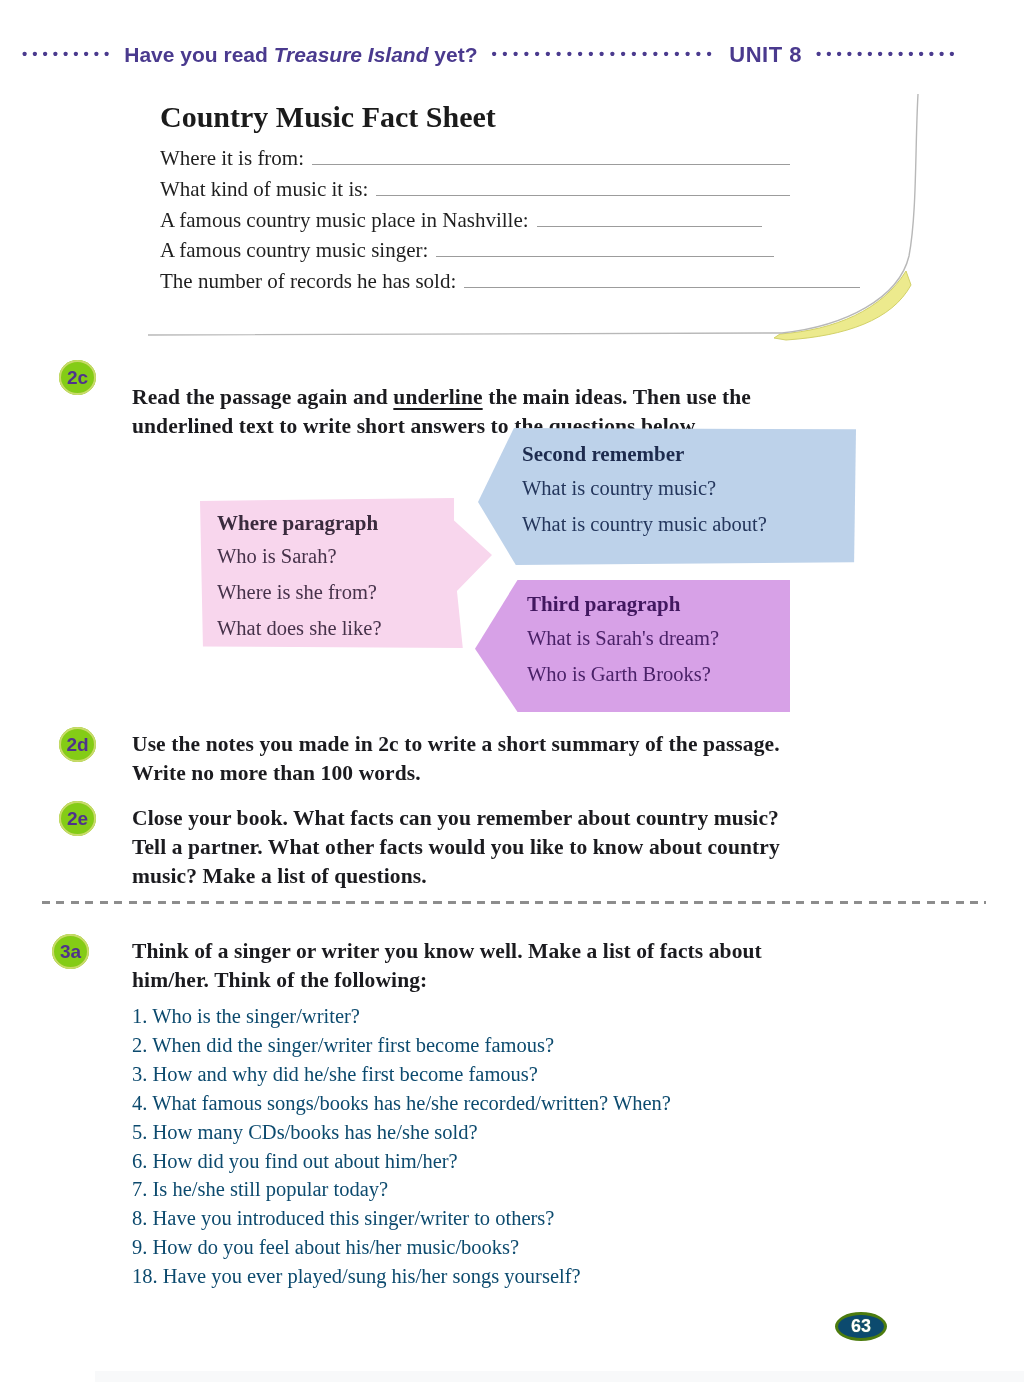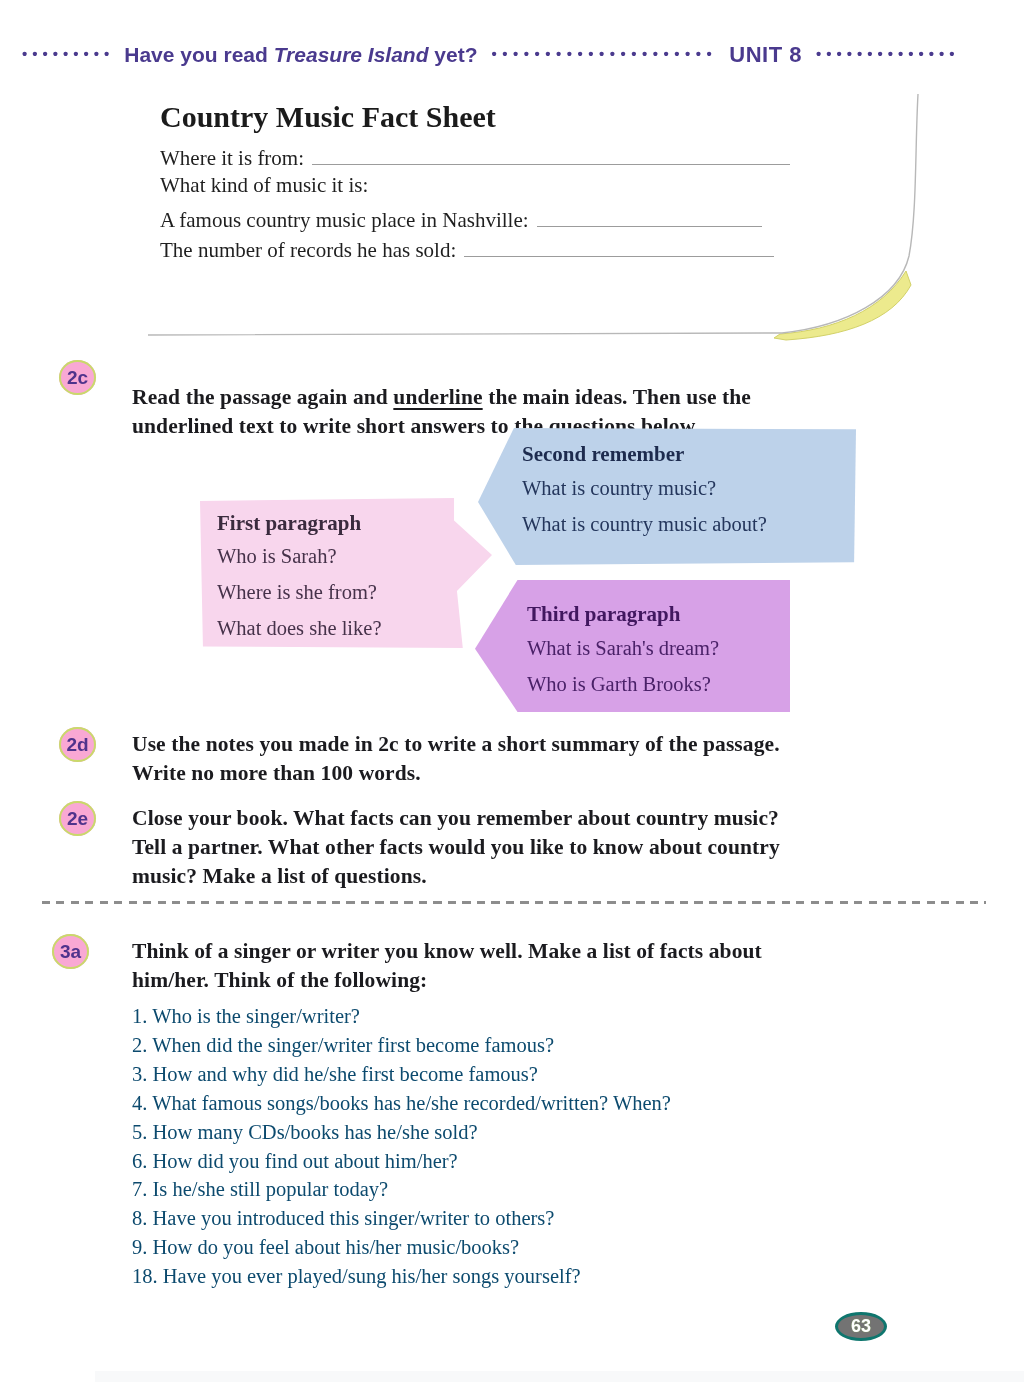--- a/index.html
+++ b/index.html
@@ -21,26 +21,26 @@
   
   .fact-sheet{position:absolute;top:88px;left:140px;width:780px;height:256px;}
   .fact-sheet svg{position:absolute;top:0;left:0;}
   .fs-content{position:absolute;top:12px;left:20px;width:700px;}
   .fs-title{font-size:30px;font-weight:bold;color:#1b1b1b;margin-bottom:8px;}
   .fs-row{display:flex;align-items:baseline;font-size:21px;color:#1f1f1f;height:30.8px;}
   .fs-label{white-space:nowrap;margin-right:8px;}
   .fs-blank{flex:1;border-bottom:1.4px solid #9c9c9c;height:22px;}
   .fs-row:nth-of-type(1){width:630px;}
   .fs-row:nth-of-type(2){width:630px;}
-  .fs-row:nth-of-type(3){width:630px;flex-direction:column;}
+  .fs-row:nth-of-type(3){width:630px;}
   .fs-row:nth-of-type(4){width:602px;}
   .fs-row:nth-of-type(5){width:614px;}
 
   
-  .badge{position:absolute;width:37px;height:35px;border-radius:50%;background:#f9a8d4;
+  .badge{position:absolute;width:37px;height:35px;border-radius:50%;background:#84cc16;
          display:flex;align-items:center;justify-content:center;
          font-family:"Liberation Sans",sans-serif;font-weight:bold;font-size:19px;
          color:#4f338c;box-shadow:0 0 0 2px #c9da6a inset;}
   .instr{position:absolute;font-size:21.5px;font-weight:bold;color:#1b1b1f;
          line-height:29px;letter-spacing:.1px;}
   .u{text-decoration:underline;text-underline-offset:4px;text-decoration-thickness:2px;}
 
   
   .bubble{position:absolute;font-size:20.5px;}
   .bubble .b-title{font-weight:bold;font-size:21px;}
@@ -48,34 +48,34 @@
   .bubble-pink{left:200px;top:498px;width:292px;height:150px;background:#f8d6ed;
      clip-path:polygon(0% 2%,87% 0%,87% 15%,100% 38%,88% 62%,90% 100%,1% 99%);
      padding:10px 0 0 17px;box-sizing:border-box;color:#46324a;}
   .bubble-pink .b-title{color:#3a2b3e;line-height:30px;}
   .bubble-blue{left:478px;top:428px;width:378px;height:137px;background:#bdd2ea;
      clip-path:polygon(9.5% 0%,100% 1%,99.5% 98%,10% 100%,0% 54%);
      padding:10px 0 0 44px;box-sizing:border-box;color:#24365c;}
   .bubble-blue .b-title{color:#1d2b4e;line-height:32px;}
   .bubble-violet{left:475px;top:580px;width:315px;height:132px;background:#d7a1e7;
      clip-path:polygon(13.5% 0%,100% 0%,100% 100%,13.5% 100%,0% 52%);
-     padding:18px 0 0 52px;box-sizing:border-box;color:#4a2168;}
+     padding:8px 0 0 52px;box-sizing:border-box;color:#4a2168;}
   .bubble-violet .b-title{color:#41175f;line-height:32px;}
 
   
   .divider{position:absolute;top:901px;left:42px;width:944px;height:3px;
      background:repeating-linear-gradient(90deg,#8d8d8d 0 8px,transparent 8px 14.5px);}
 
   
   .questions{position:absolute;top:1002px;left:132px;width:870px;font-size:20.5px;
      color:#0c4a6e;line-height:28.9px;}
 
   
   .page-badge{position:absolute;top:1312px;left:835px;width:52px;height:29px;
-     background:#737373;border:3px solid #0f766e;border-radius:50%;box-sizing:border-box;
+     background:#0c4a6e;border:3px solid #4d7c0f;border-radius:50%;box-sizing:border-box;
      display:flex;align-items:center;justify-content:center;
      font-family:"Liberation Sans",sans-serif;font-weight:bold;font-size:18px;color:#ffffff;
      text-shadow:0 0 1px #8cb95b;}
 
   .bottom-bar{position:absolute;top:1371px;left:95px;width:929px;height:11px;background:#f8f9fa;}
 </style>
 </head>
 <body>
 
 <div class="page">
@@ -101,34 +101,38 @@
       </div>
       <div class="fs-row">
         <span class="fs-label">What kind of music it is:</span>
         <span class="fs-blank"></span>
       </div>
       <div class="fs-row">
         <span class="fs-label">A famous country music place in Nashville:</span>
         <span class="fs-blank"></span>
       </div>
       <div class="fs-row">
+        <span class="fs-label">A famous country music singer:</span>
+        <span class="fs-blank"></span>
+      </div>
+      <div class="fs-row">
         <span class="fs-label">The number of records he has sold:</span>
         <span class="fs-blank"></span>
       </div>
     </div>
   </div>
 
   <div class="badge" style="top:360px;left:59px;">2c</div>
   <div class="instr" style="top:383px;left:132px;width:810px;">
     <div><span>Read the passage again and </span><span class="u">underline</span><span> the main ideas. Then use the</span></div>
     <div>underlined text to write short answers to the questions below.</div>
   </div>
 
   <div class="bubble bubble-pink">
-    <div class="b-title">First paragraph</div>
+    <div class="b-title">Where paragraph</div>
     <div class="b-line">Who is Sarah?</div>
     <div class="b-line">Where is she from?</div>
     <div class="b-line">What does she like?</div>
   </div>
   <div class="bubble bubble-blue">
     <div class="b-title">Second remember</div>
     <div class="b-line">What is country music?</div>
     <div class="b-line">What is country music about?</div>
   </div>
   <div class="bubble bubble-violet">

